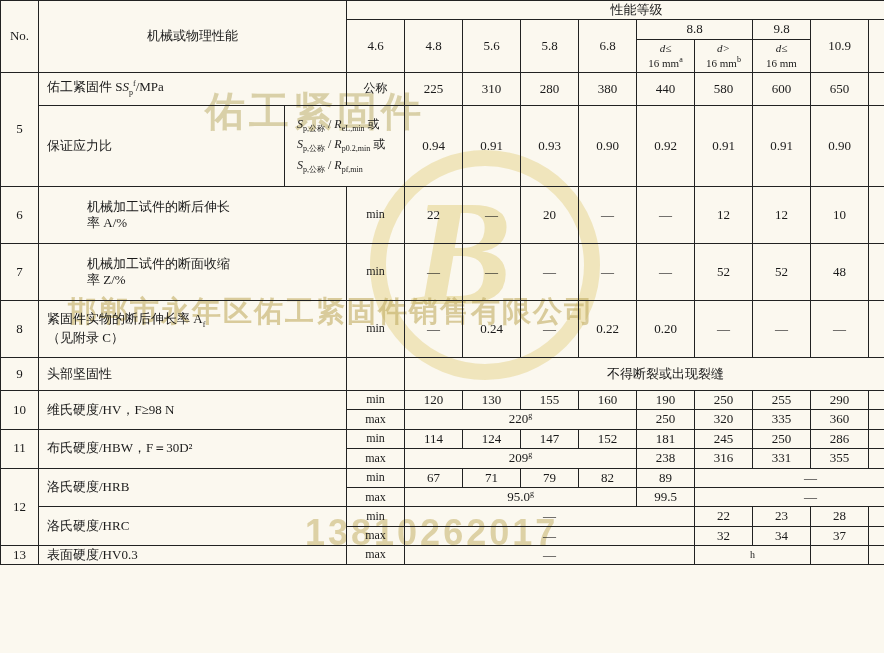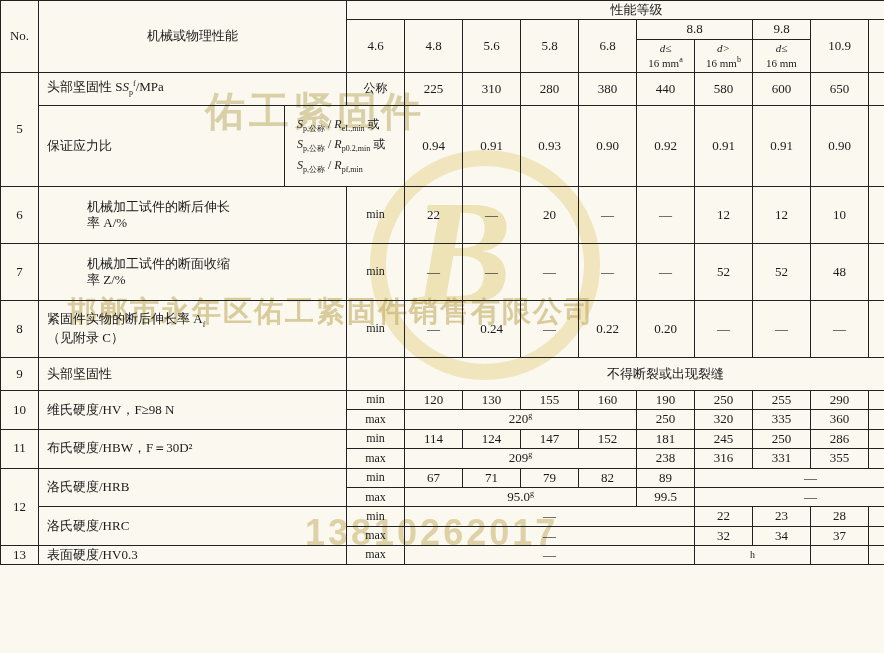--- a/index.html
+++ b/index.html
@@ -154,21 +154,21 @@
     </td>
     <td class="xsmall two-line">
       <span class="italic">d≤</span><br>
       <span>16 mm</span>
     </td>
   </tr>
 
   <tr class="pad-row">
     <td rowspan="2">5</td>
     <td colspan="2" class="lbl">
-      <span>头部坚固性 S</span><span class="italic">S</span><sub>p</sub><sup>f</sup><span>/MPa</span>
+      <span>佑工紧固件 S</span><span class="italic">S</span><sub>p</sub><sup>f</sup><span>/MPa</span>
     </td>
     <td class="small">公称</td>
     <td>225</td>
     <td>310</td>
     <td>280</td>
     <td>380</td>
     <td>440</td>
     <td>580</td>
     <td>600</td>
     <td>650</td>

